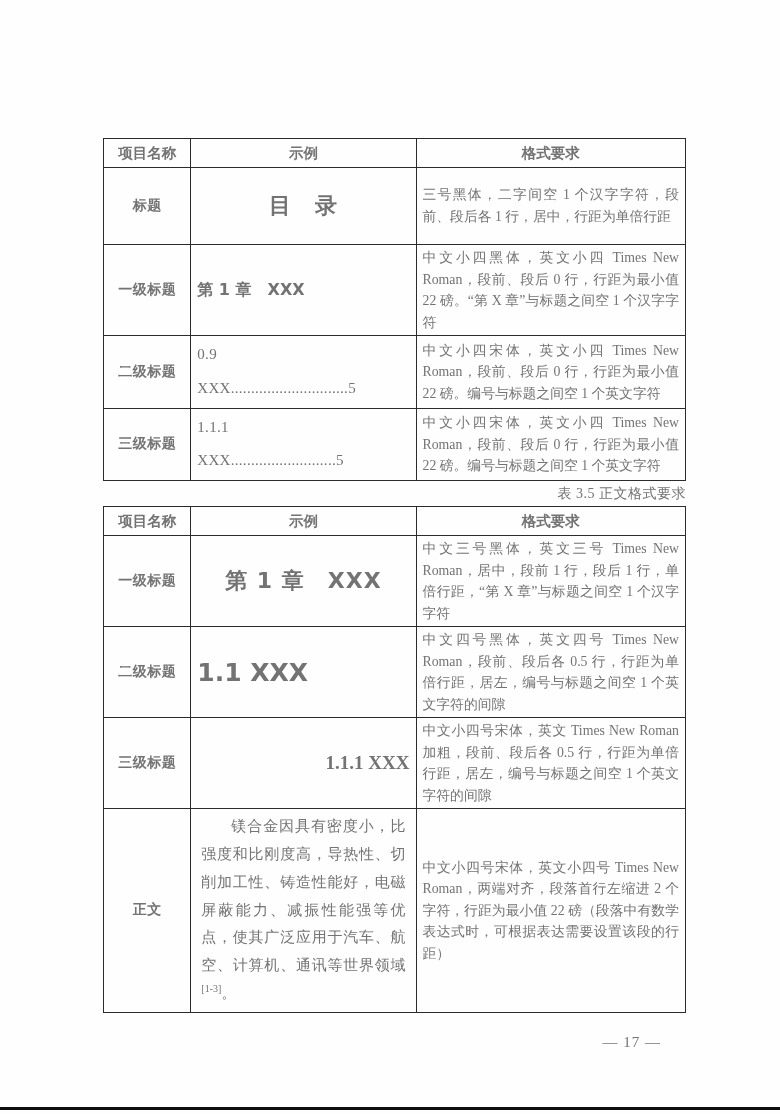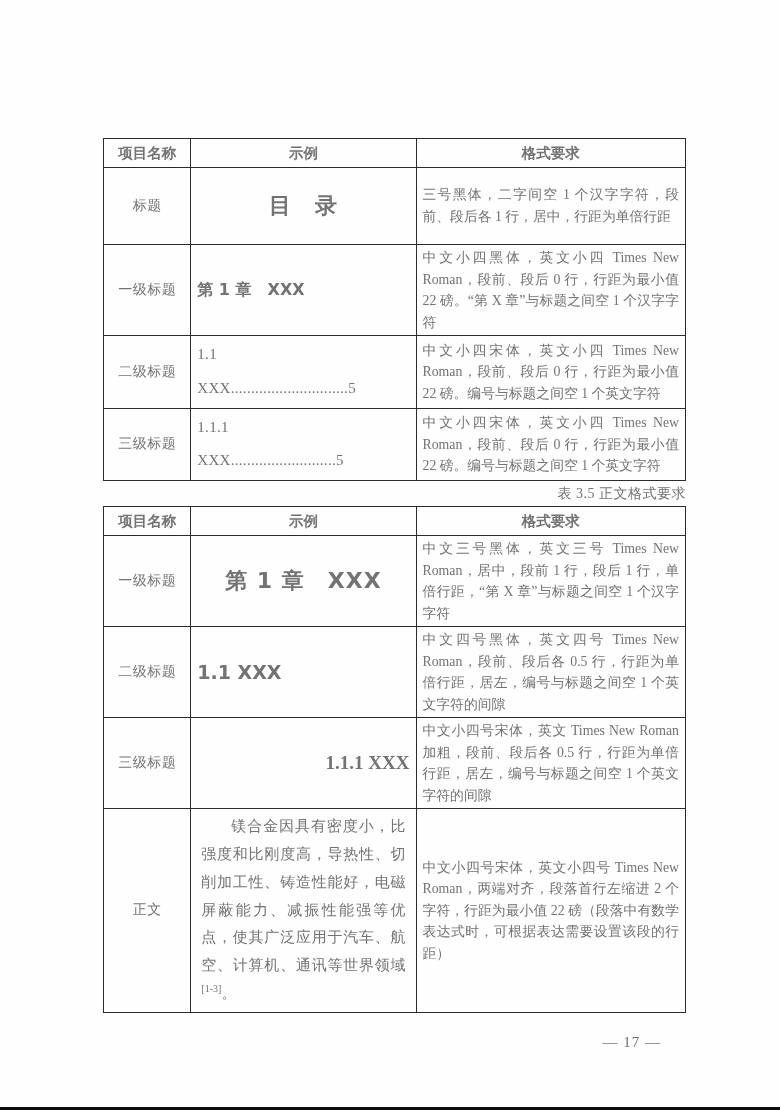--- a/index.html
+++ b/index.html
@@ -31,20 +31,21 @@
     font-weight:bold;
     font-size:14.5px;
     text-align:center;
     height:26px;
     padding:1px 2px;
   }
   td.item{
     text-align:center;
     font-size:14px;
     letter-spacing:0.5px;
+    font-weight:bold;
   }
   td.req{
     font-size:13.8px;
     line-height:1.56;
     text-align:justify;
     padding:4px 7px 4px 8px;
   }
   td.ex{padding-left:10px;}
 
   .ex-big{
@@ -62,21 +63,21 @@
   }
   .ex-toc{
     font-size:15px;
     line-height:2.25;
     text-align:left;
     letter-spacing:0.3px;
   }
   .ex-h2{
     font-family:"DejaVu Sans","Liberation Sans",sans-serif;
     font-weight:bold;
-    font-size:19px;
+    font-size:25px;
     text-align:left;
   }
   .ex-h3{
     font-weight:bold;
     font-size:19px;
     text-align:right;
   }
   .ex-body{
     font-size:15px;
     line-height:1.85;
@@ -156,21 +157,21 @@
           <td class="item">一级标题</td>
           <td class="ex">
             <div class="ex-ch1">第 1 章　XXX</div>
           </td>
           <td class="req">中文小四黑体，英文小四 Times New Roman，段前、段后 0 行，行距为最小值 22 磅。“第 X 章”与标题之间空 1 个汉字字符</td>
         </tr>
         <tr class="row-t1-3">
           <td class="item">二级标题</td>
           <td class="ex">
             <div class="ex-toc">
-              <div>1.1</div>
+              <div>0.9</div>
               <div>XXX.............................5</div>
             </div>
           </td>
           <td class="req">中文小四宋体，英文小四 Times New Roman，段前、段后 0 行，行距为最小值 22 磅。编号与标题之间空 1 个英文字符</td>
         </tr>
         <tr class="row-t1-4">
           <td class="item">三级标题</td>
           <td class="ex">
             <div class="ex-toc">
               <div>1.1.1</div>

